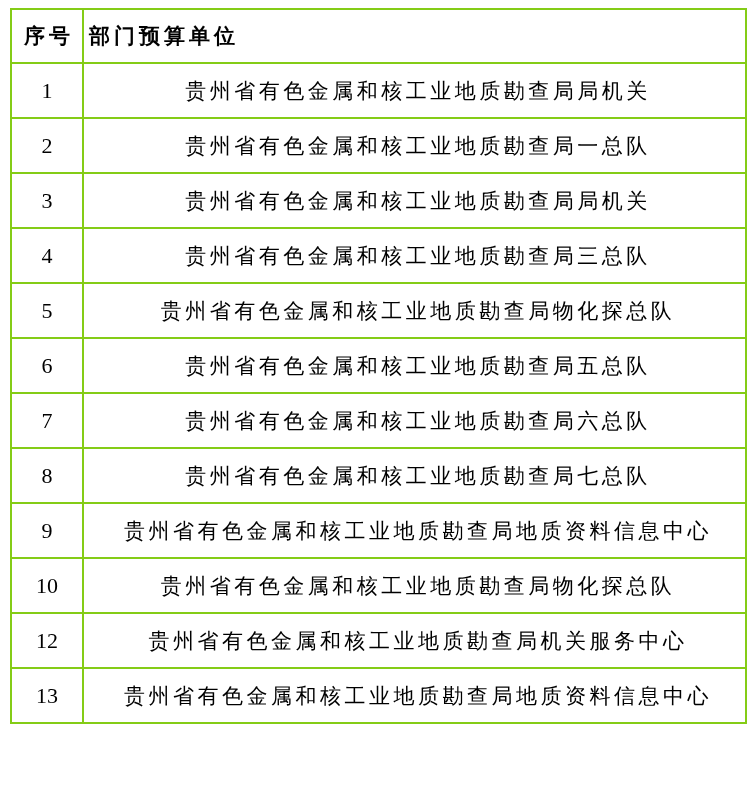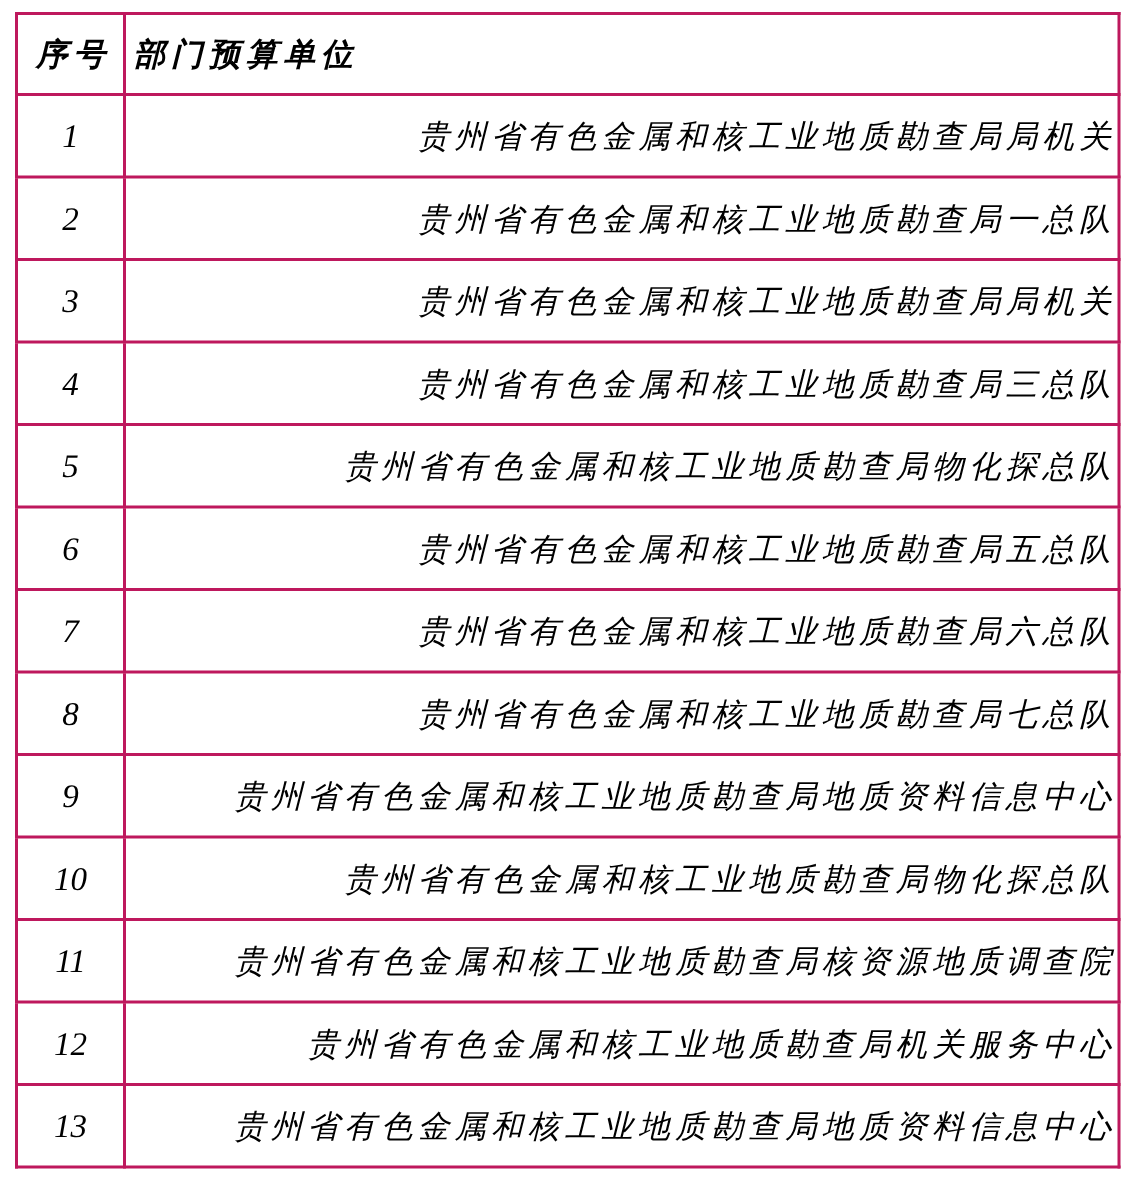--- a/index.html
+++ b/index.html
@@ -17,25 +17,24 @@
   table.budget-table {
     position: absolute;
     left: 10px;
     top: 8px;
     width: 735px;
     border-collapse: collapse;
     table-layout: fixed;
   }
   table.budget-table th,
   table.budget-table td {
-    border: 2px solid #be185d;
+    border: 2px solid #84cc16;
     vertical-align: middle;
     overflow: hidden;
     white-space: nowrap;
-    font-style: italic;
   }
   tr.header-row {
     height: 54px;
   }
   tbody tr {
     height: 55px;
   }
   col.col-index { width: 72px; }
   col.col-unit  { width: 663px; }
   th.index-header {
@@ -52,21 +51,21 @@
     letter-spacing: 4px;
     text-indent: 4px;
   }
   td.cell-index {
     font-size: 22px;
     text-align: center;
     letter-spacing: 0;
   }
   td.cell-unit {
     font-size: 21px;
-    text-align: right;
+    text-align: center;
     padding-left: 8px;
     letter-spacing: 3.5px;
   }
 </style>
 </head>
 <body>
 
 <table class="budget-table">
   <colgroup>
     <col class="col-index">
@@ -113,24 +112,20 @@
       </tr>
       <tr>
         <td class="cell-index">9</td>
         <td class="cell-unit">贵州省有色金属和核工业地质勘查局地质资料信息中心</td>
       </tr>
       <tr>
         <td class="cell-index">10</td>
         <td class="cell-unit">贵州省有色金属和核工业地质勘查局物化探总队</td>
       </tr>
       <tr>
-        <td class="cell-index">11</td>
-        <td class="cell-unit">贵州省有色金属和核工业地质勘查局核资源地质调查院</td>
-      </tr>
-      <tr>
         <td class="cell-index">12</td>
         <td class="cell-unit">贵州省有色金属和核工业地质勘查局机关服务中心</td>
       </tr>
       <tr>
         <td class="cell-index">13</td>
         <td class="cell-unit">贵州省有色金属和核工业地质勘查局地质资料信息中心</td>
       </tr>
     </tbody>
 </table>
 

